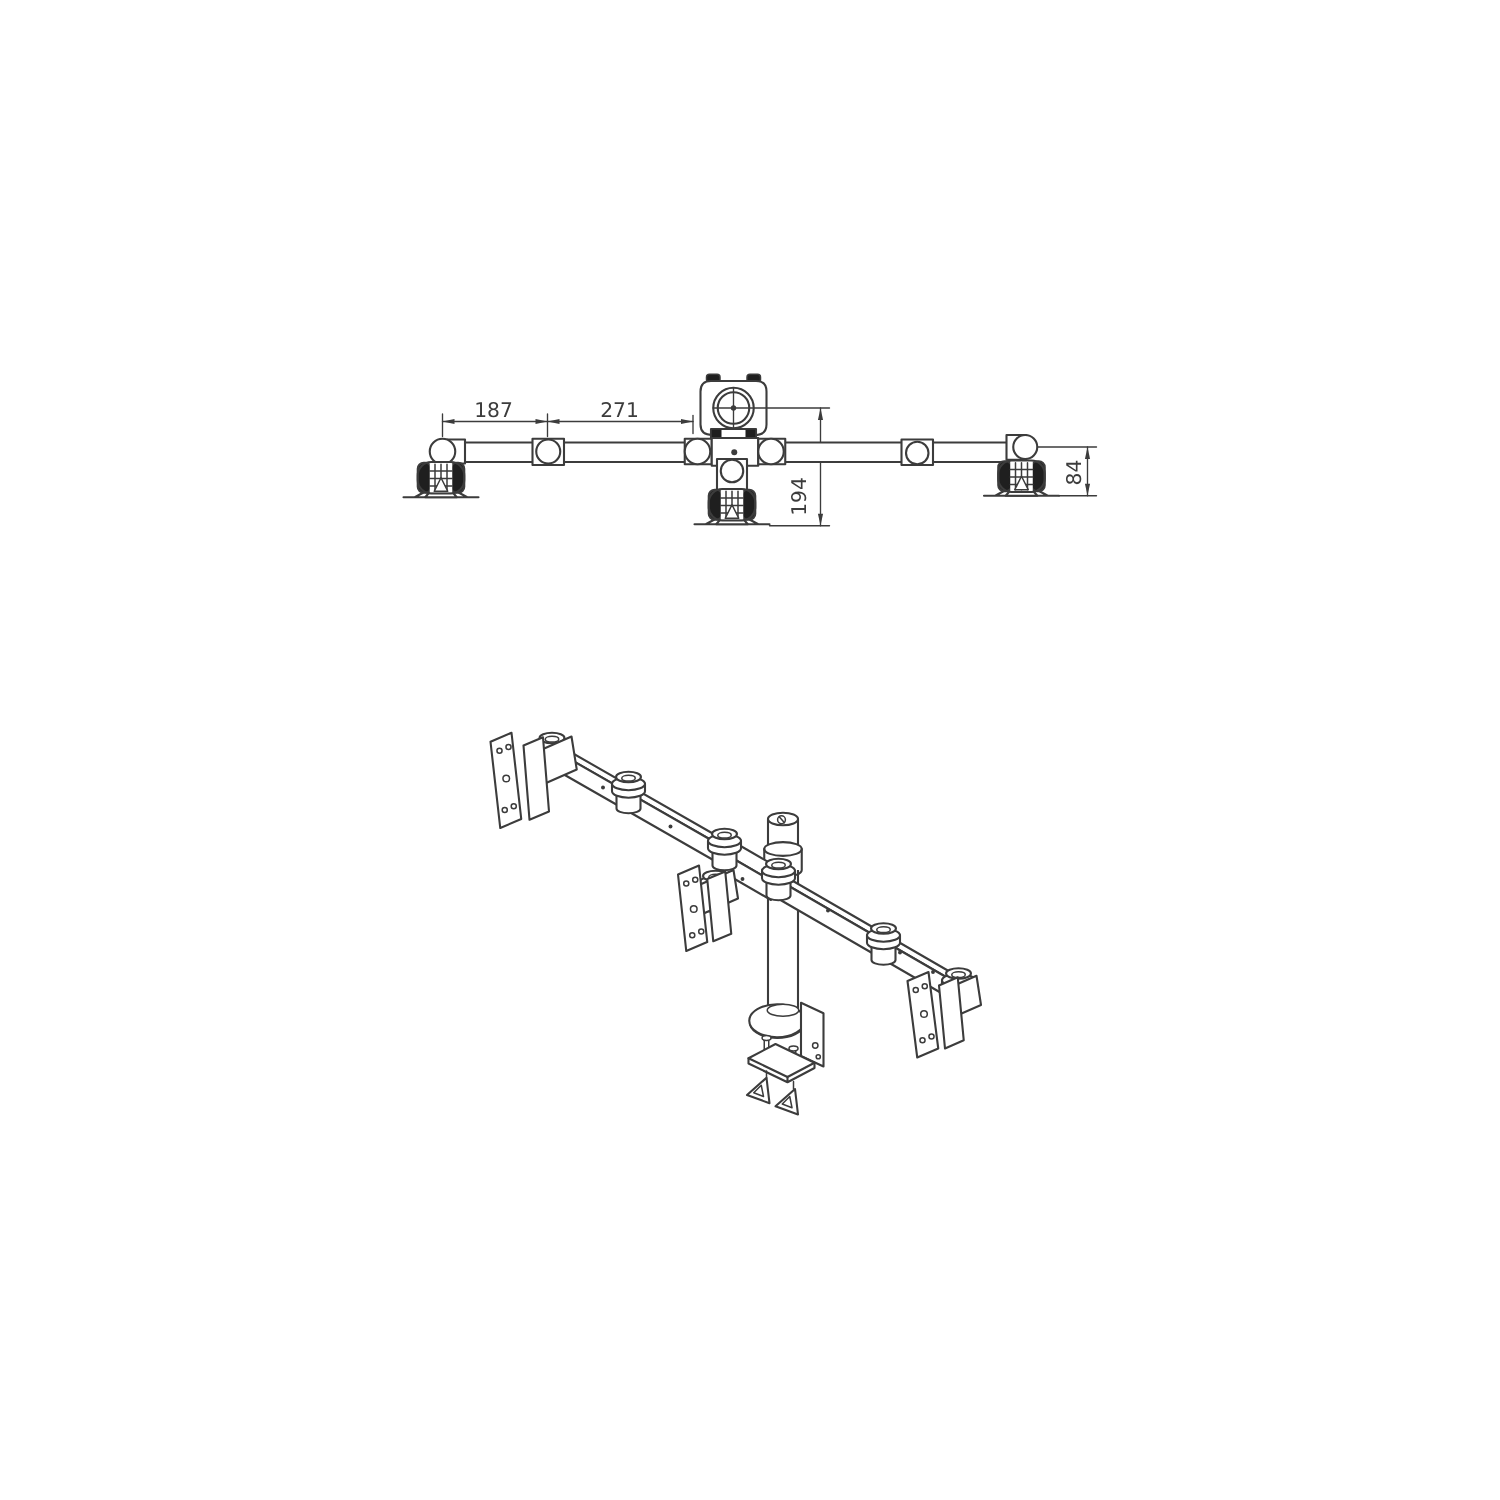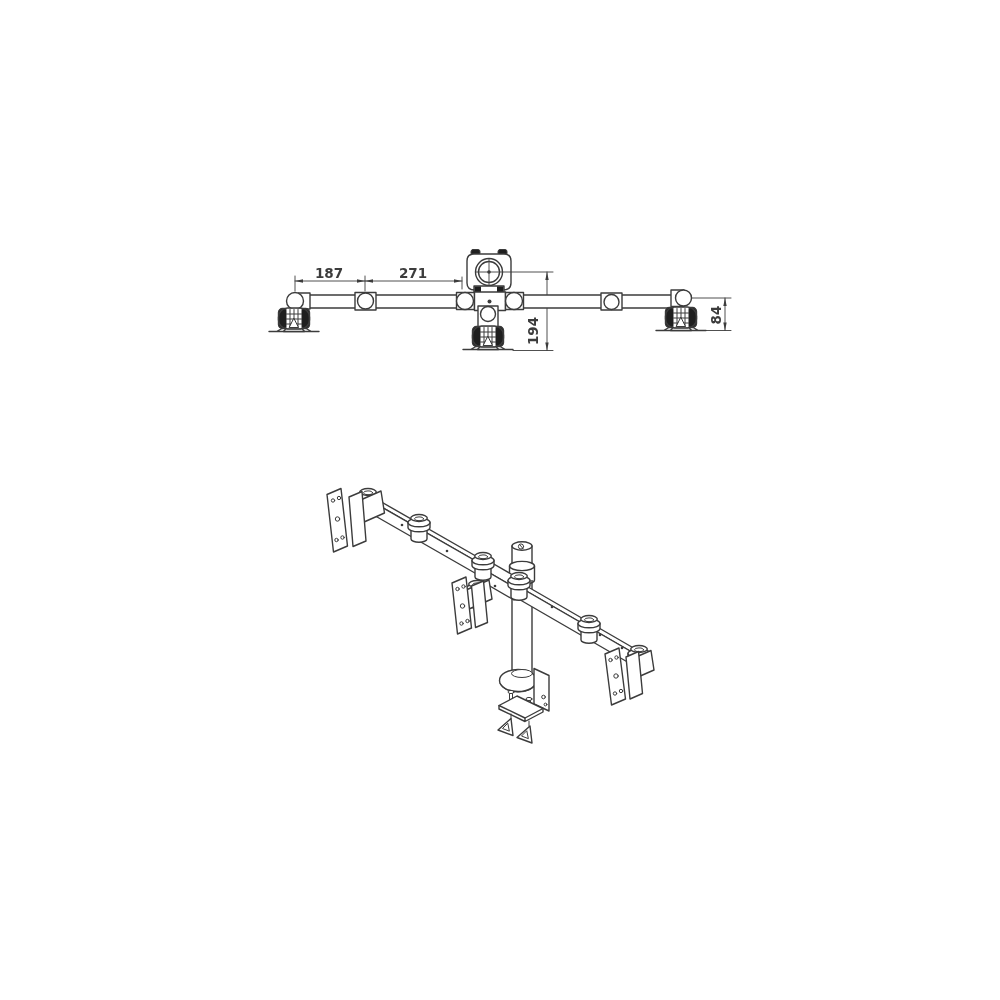--- a/index.html
+++ b/index.html
@@ -1,16 +1,16 @@
 <!DOCTYPE html>
 <html style="--background: #ffffff; --line: #3c3c3c; --darkfill: #1f1f1f;"><head>
 <meta charset="utf-8">
 <style>
   html,body{margin:0;padding:0;background:var(--background,#ffffff);}
-  .stage{position:relative;width:800px;height:1000px;background:var(--background,#ffffff);overflow:hidden;font-weight:bold;}
+  .stage{position:relative;width:800px;height:1000px;background:var(--background,#ffffff);overflow:hidden;}
   svg{display:block;}
   .ln{stroke:var(--line,#3c3c3c);stroke-width:1.4;fill:none;stroke-linecap:round;stroke-linejoin:round;}
   .th{stroke-width:1;}
   .fw{fill:#ffffff;}
   .fd{fill:var(--darkfill,#1f1f1f);}
   .dm{stroke:var(--line,#3c3c3c);stroke-width:0.9;fill:none;stroke-linecap:round;}
   .ar{fill:var(--line,#3c3c3c);stroke:none;}
   .lbl{font-family:"DejaVu Sans",sans-serif;font-size:13.5px;fill:var(--line,#3c3c3c);}
 </style>
 </head>

